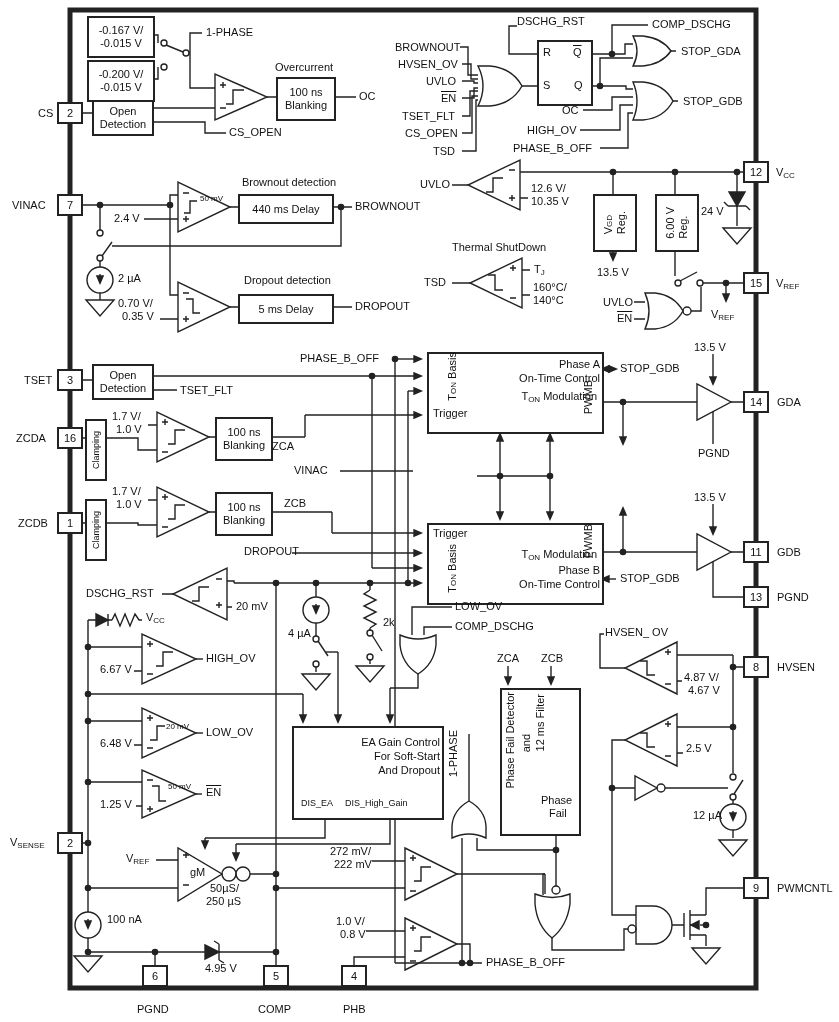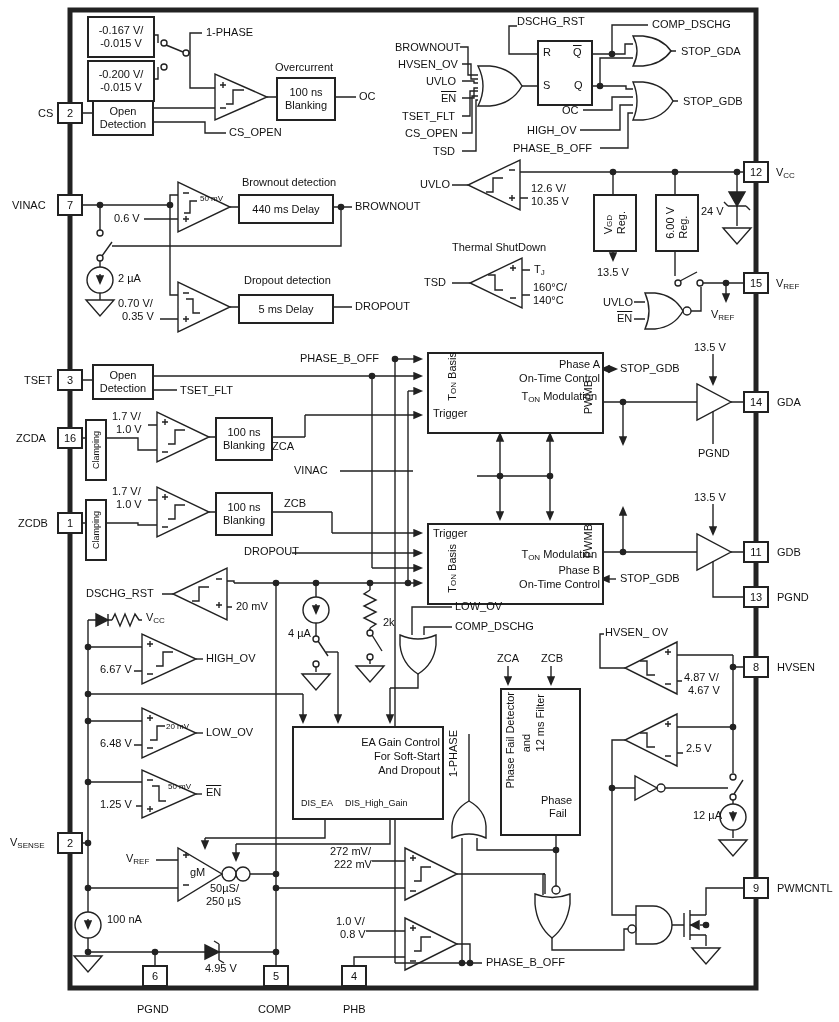--- a/index.html
+++ b/index.html
@@ -365,21 +365,21 @@
 <div class="t ov" style="left:573px;top:46px">Q</div>
 <div class="t" style="left:574px;top:79px">Q</div>
 <div class="t" style="left:517px;top:15px">DSCHG_RST</div>
 <div class="t" style="left:652px;top:18px">COMP_DSCHG</div>
 <div class="t" style="left:681px;top:45px">STOP_GDA</div>
 <div class="t" style="left:683px;top:95px">STOP_GDB</div>
 <div class="t" style="left:562px;top:104px">OC</div>
 <div class="t" style="left:527px;top:124px">HIGH_OV</div>
 <div class="t" style="left:513px;top:142px">PHASE_B_OFF</div>
 
-<div class="t" style="left:114px;top:212px">0.6 V</div>
+<div class="t" style="left:114px;top:212px">2.4 V</div>
 <div class="t t8" style="left:200px;top:194px">50 mV</div>
 <div class="t" style="left:242px;top:176px">Brownout detection</div>
 <div class="box" style="left:238px;top:194px;width:92px;height:26px">
       <div>440 ms Delay</div>
     </div>
 <div class="t" style="left:355px;top:200px">BROWNOUT</div>
 <div class="t" style="left:118px;top:272px">2 µA</div>
 <div class="t" style="left:118px;top:297px">0.70 V/</div>
 <div class="t" style="left:122px;top:310px">0.35 V</div>
 <div class="t" style="left:244px;top:274px">Dropout detection</div>

